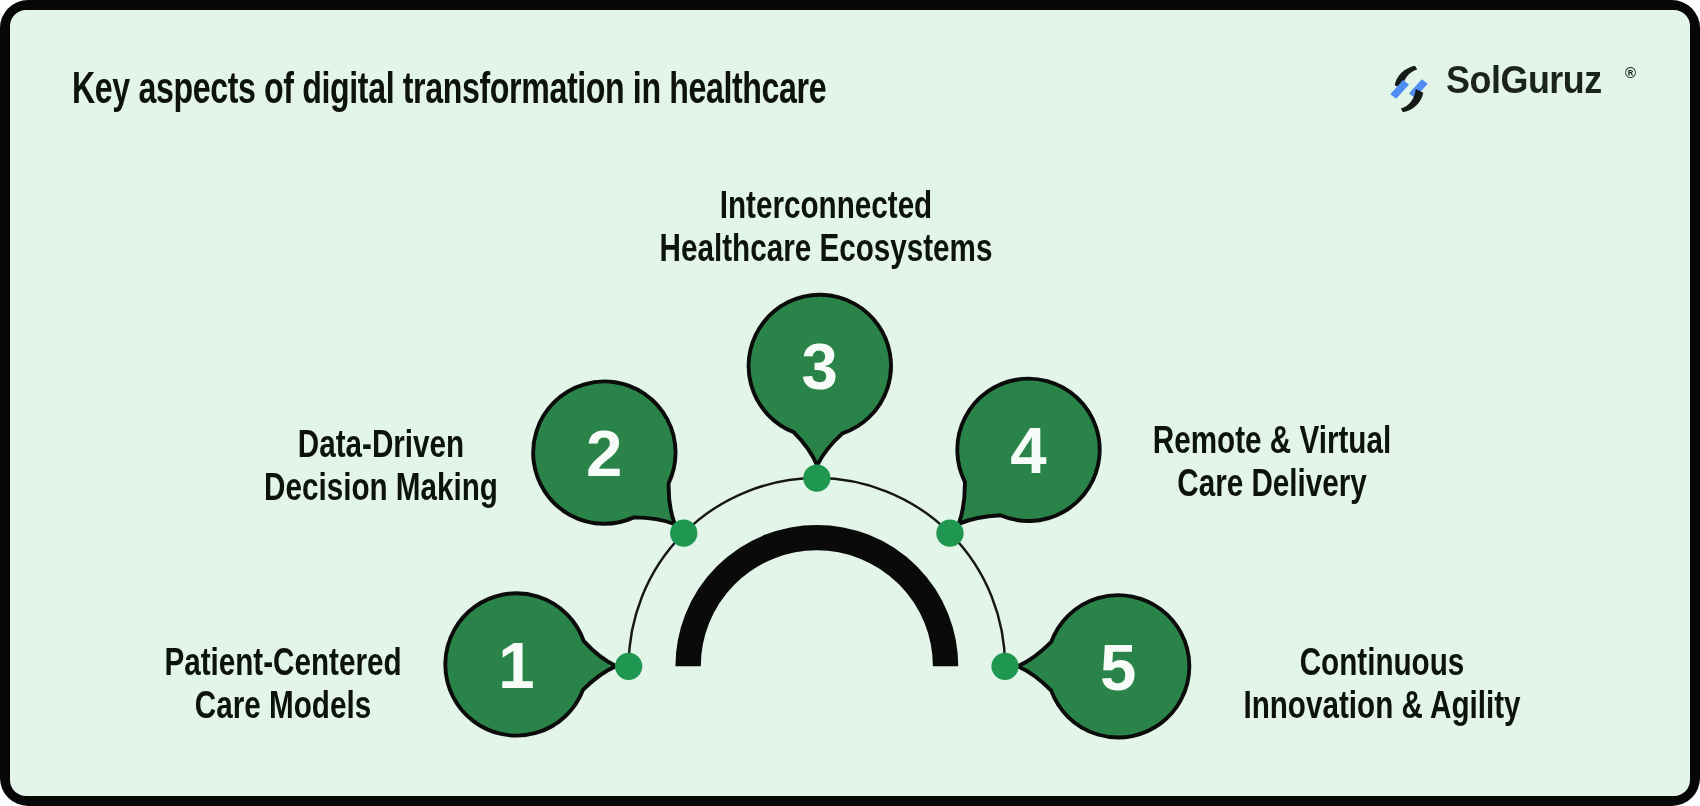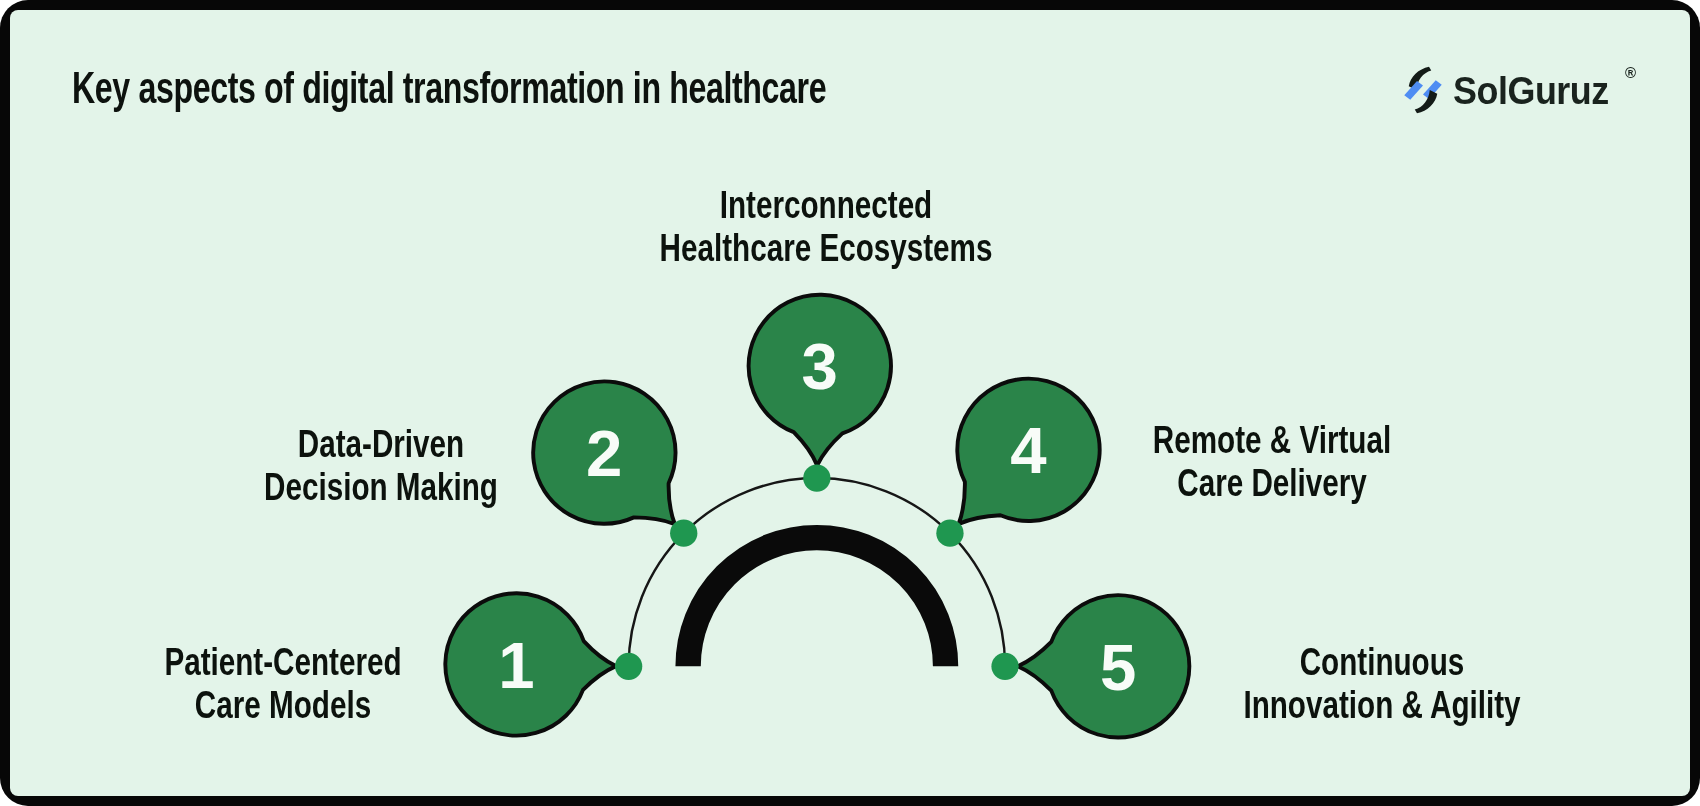--- a/index.html
+++ b/index.html
@@ -16,42 +16,42 @@
     width:1700px;
     height:806px;
     background:#070707;
     border-radius:28px;
     overflow:hidden;
   }
   .panel{
     position:absolute;
     inset:10px;
     background:#e3f4e9;
-    border-radius:8px;
+    border-radius:16px;
   }
   .title{
     position:absolute;
     left:62px;
     top:56px;
     font-size:44px;
     line-height:1;
     font-weight:bold;
     color:#0d120e;
     letter-spacing:-0.5px;
     white-space:nowrap;
     transform:scaleX(0.73);
     transform-origin:left top;
   }
   .logo{
     position:absolute;
     top:50px;
     right:54px;
     display:flex;
-    align-items:center;
-    gap:9px;
+    align-items:flex-start;
+    gap:16px;
     height:60px;
   }
   .logo-mark{
     width:42px;
     height:58px;
     display:block;
   }
   .logo-text{
     font-size:39px;
     font-weight:bold;

